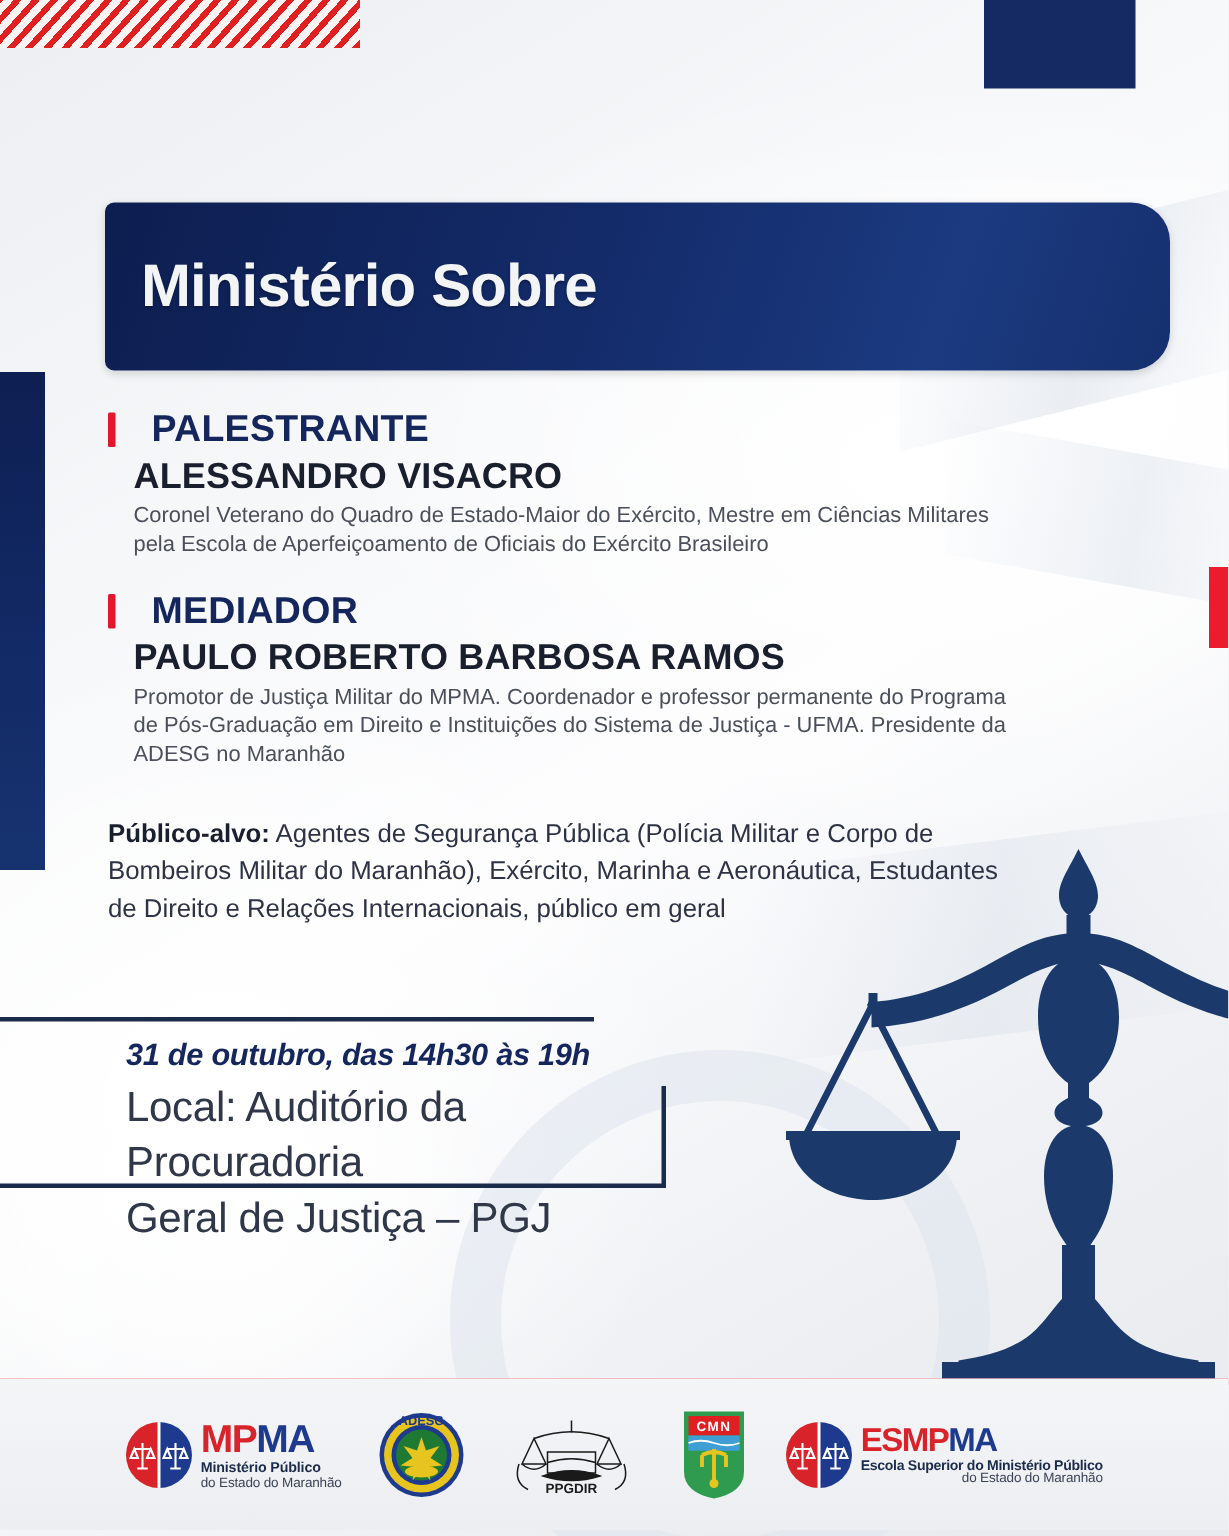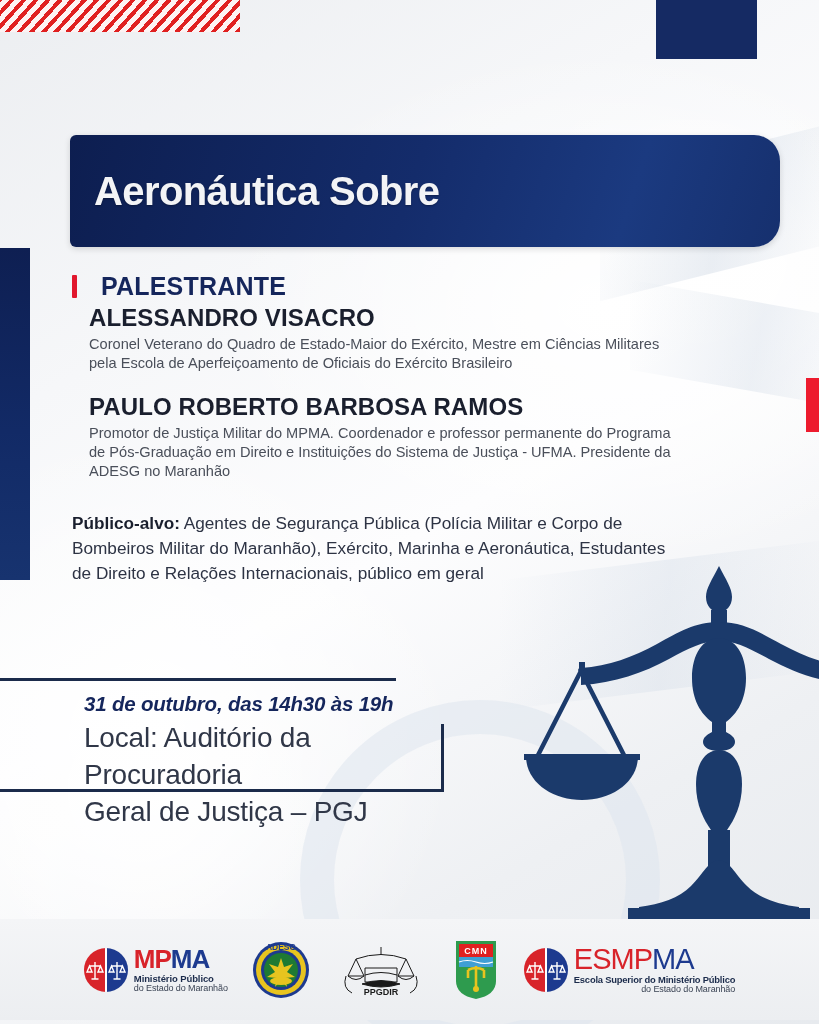--- a/index.html
+++ b/index.html
@@ -116,21 +116,21 @@
   .shield{width:44px;height:44px;border-radius:50%;overflow:hidden;position:relative;flex:none;}
   .shield .lh{position:absolute;left:0;top:0;width:50%;height:100%;background:#d8232a;}
   .shield .rh{position:absolute;right:0;top:0;width:50%;height:100%;background:#1d3a8f;}
   .shield .sp{position:absolute;left:calc(50% - 1px);top:0;width:2px;height:100%;background:#fff;}
   .mpma-txt{line-height:1;}
   .mpma-top{font-size:26px;font-weight:800;letter-spacing:-1px;}
   .mpma-top .r{color:#d8232a;} .mpma-top .b{color:#1d3a8f;}
   .mpma-s1{font-size:9.5px;font-weight:700;color:#1b2b4b;margin-top:2px;letter-spacing:-.1px;}
   .mpma-s2{font-size:9px;font-weight:400;color:#3a4354;letter-spacing:-.1px;}
 
-  .esmpma-top{font-size:29px;font-weight:400;letter-spacing:-1px;}
+  .esmpma-top{font-size:22px;font-weight:700;letter-spacing:-1px;}
   .esmpma-top .r{color:#d8232a;} .esmpma-top .b{color:#1d3a8f;}
   .esmpma-s1{font-size:9.4px;font-weight:700;color:#1b2b4b;letter-spacing:-.2px;margin-top:1px;}
   .esmpma-s2{font-size:9px;color:#3a4354;text-align:right;letter-spacing:-.1px;}
 
   .adesg{width:58px;height:58px;flex:none;}
   .ppgdir{width:94px;height:56px;flex:none;}
   .cmn{width:48px;height:62px;flex:none;}
 </style>
 </head>
 <body>
@@ -175,35 +175,39 @@
       <path d="M93 104 l-1 4 l-47 92 l4 2 l47 -92z"></path>
       <path d="M93 104 l1 4 l47 92 l-4 2 l-47 -92z"></path>
       <path d="M91 102 h6 v8 h-6z"></path>
 
       <path d="M38 196 h112 c0 26 -26 44 -56 44 c-30 0 -56 -18 -56 -44z"></path>
       <path d="M36 194 h116 v6 h-116z"></path>
     </g>
   </svg>
 
   <div class="title-box">
-    <div class="title-line">Aeronáutica Sobre</div>
+    <div class="title-line">Ministério Sobre</div>
   </div>
 
   <div class="content">
 
     <div class="blk-palestrante">
       <div class="sec-head">
         <span class="sec-tick"></span>
         <span class="sec-title">PALESTRANTE</span>
       </div>
       <div class="person-name">ALESSANDRO VISACRO</div>
       <div class="person-bio">Coronel Veterano do Quadro de Estado-Maior do Exército, Mestre em Ciências Militares pela Escola de Aperfeiçoamento de Oficiais do Exército Brasileiro</div>
     </div>
 
     <div class="blk-mediador">
+      <div class="sec-head">
+        <span class="sec-tick"></span>
+        <span class="sec-title">MEDIADOR</span>
+      </div>
       <div class="person-name">PAULO ROBERTO BARBOSA RAMOS</div>
       <div class="person-bio">Promotor de Justiça Militar do MPMA. Coordenador e professor permanente do Programa de Pós-Graduação em Direito e Instituições do Sistema de Justiça - UFMA.  Presidente da ADESG no Maranhão</div>
     </div>
 
     <div class="audience">
       <b>Público-alvo:</b><span> Agentes de Segurança Pública (Polícia Militar e Corpo de Bombeiros Militar do Maranhão), Exército, Marinha e Aeronáutica, Estudantes de Direito e Relações Internacionais, público em geral</span>
     </div>
   </div>
 
   <div class="date-frame">

